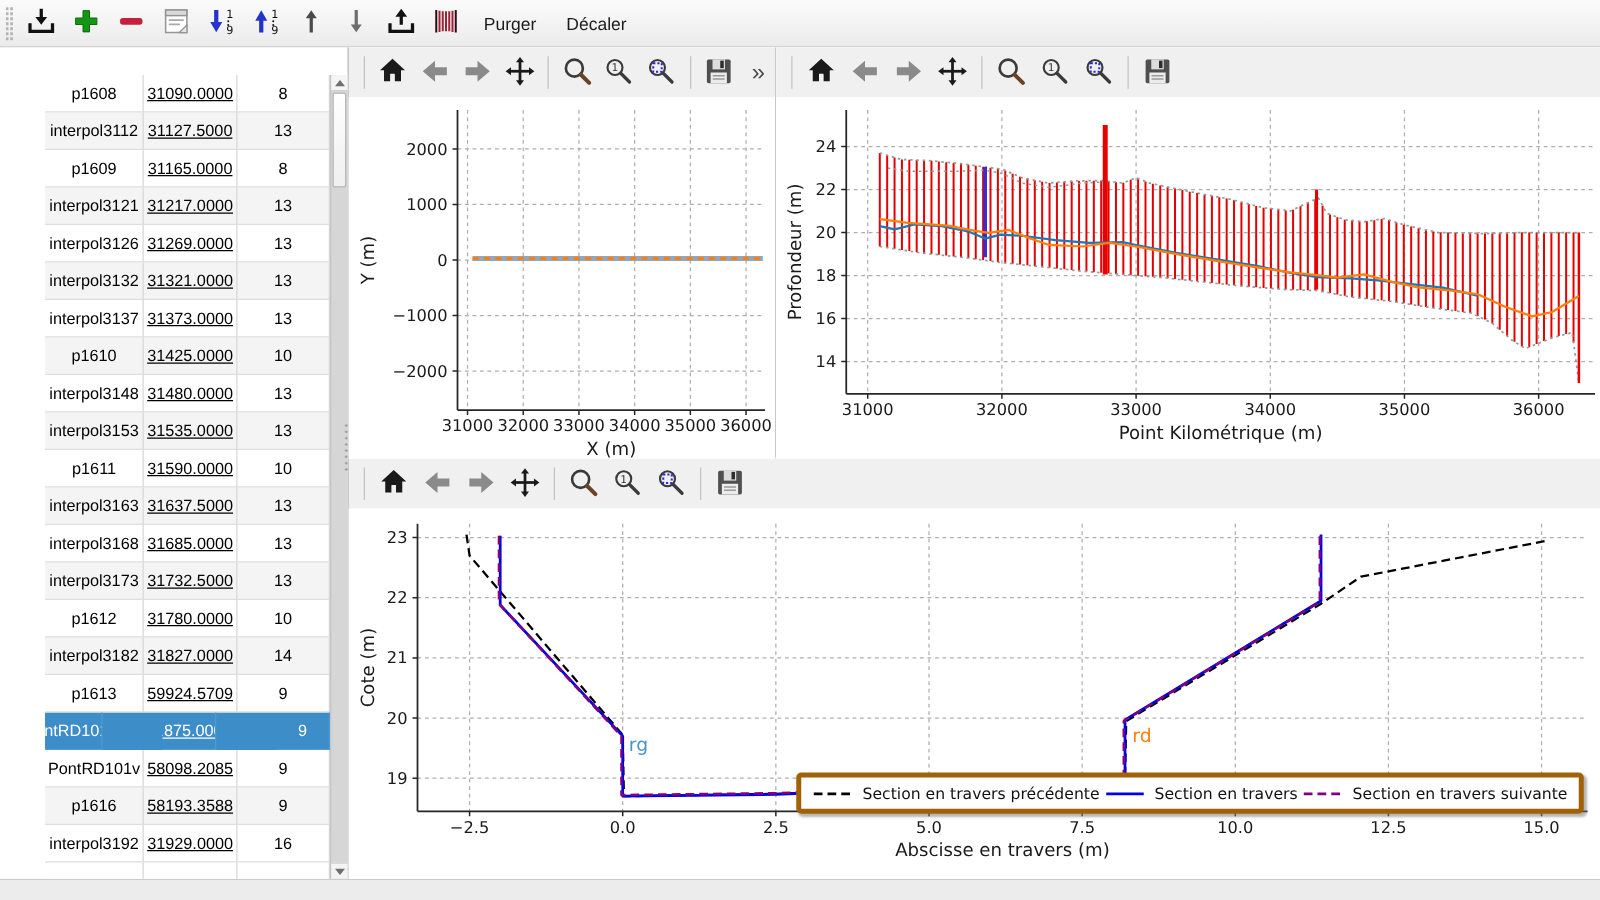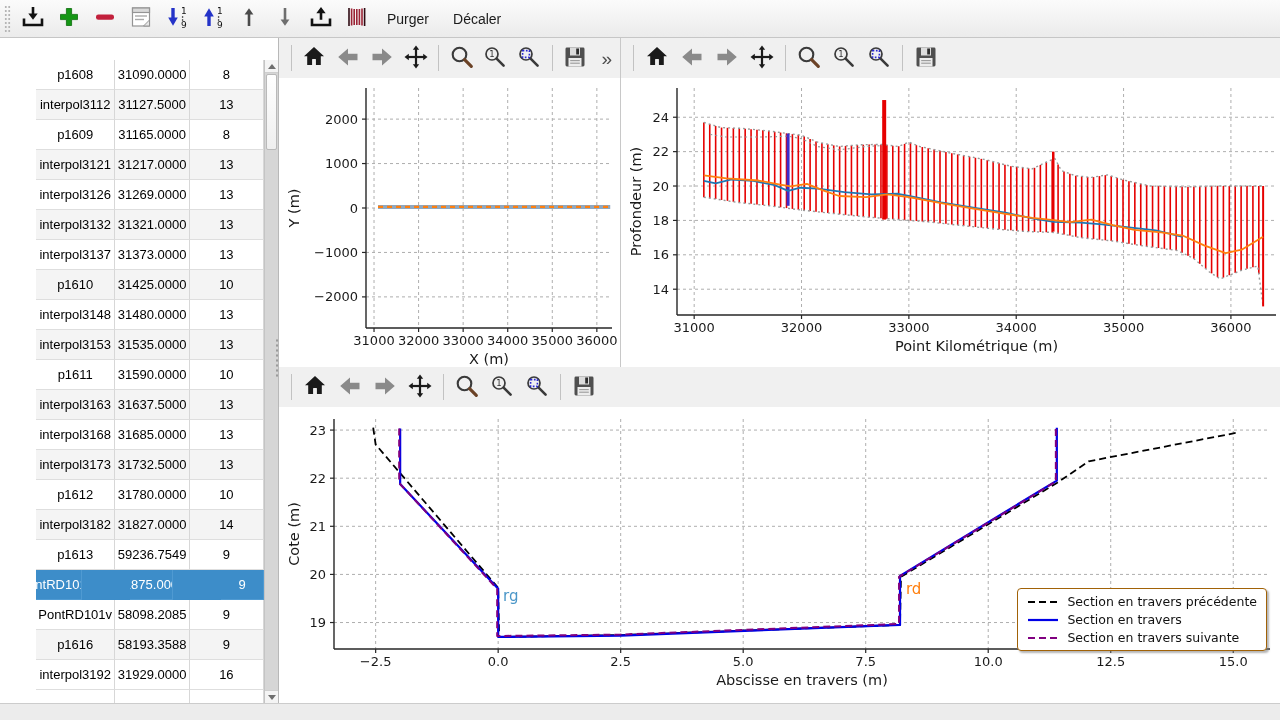--- a/index.html
+++ b/index.html
@@ -33,21 +33,21 @@
   .th:nth-child(1){ width:92px; } .th:nth-child(2){ width:86px; } .th:nth-child(3){ width:86px; }
   .tbody { position:absolute; top:22px; left:0; right:14px; bottom:0; overflow:hidden;
            font-size:13px;padding-left:36px; }
   .trow { display:flex; height:30px; }
   .trow.odd  { background:#f4f4f4;justify-content:flex-end; }
   .trow.even { background:#ffffff; }
   .trow.selected { background:#3d8dc9; color:#ffffff;gap:48px; }
   .td { border-right:1px solid #d7d7d7; border-bottom:1px solid #dedede;
         display:flex; align-items:center; justify-content:center; overflow:hidden; }
   .trow.selected .td { border-right-color:#4f9ad2; border-bottom-color:#4f9ad2; }
-  .td:nth-child(1){ width:92px; } .td:nth-child(2){ width:86px; } .td:nth-child(3){ width:86px; }
+  .td:nth-child(1){ width:92px; } .td:nth-child(2){ width:86px;text-decoration:underline; } .td:nth-child(3){ width:86px; }
 
   .vscroll { position:absolute; top:22px; right:0; bottom:0; width:14px;
              background:#d6d6d6; border-left:1px solid #c4c4c4; }
   .sbtn { position:absolute; left:0; right:0; height:13px; background:#f4f4f4;
           display:flex; align-items:center; justify-content:center; }
   .sbtn.up { top:0; border-bottom:1px solid #cfcfcf; }
   .sbtn.down { bottom:0; border-top:1px solid #cfcfcf; }
   .tri-up { width:0; height:0; border-left:4px solid transparent;
             border-right:4px solid transparent; border-bottom:5px solid #6e6e6e; }
   .tri-down { width:0; height:0; border-left:4px solid transparent;
@@ -73,23 +73,23 @@
   .mpl-btn { width:32px; height:32px; border:none; background:transparent;
              display:flex; align-items:center; justify-content:center; }
   .mpl-btn svg { width:26px; height:26px; }
   .mpl-sep { width:1px; height:26px; background:#c2c2c2; margin:0 4px; flex:none; }
   .overflow { font-size:19px; color:#4c4c4c; margin-left:8px; line-height:1; }
 
   .fig-wrap { position:relative; flex:1; background:#ffffff; }
   svg.chart { display:block; background:#ffffff; }
 
   .legend { position:absolute; right:13px; bottom:52px; background:#ffffff;
-            border:1px solid #a16207; border-radius:4px;
+            border:4px solid #a16207; border-radius:4px;
             box-shadow:2px 2px 2px rgba(120,120,120,.55);
-            padding:5px 9px 5px 8px; display:flex; flex-direction:column; gap:3px;
+            padding:5px 9px 5px 8px; display:flex; flex-direction:row; gap:3px;
             font-family:"DejaVu Sans", sans-serif; font-size:12.5px; color:#111; }
   .legend-row { display:flex; align-items:center; gap:7px; white-space:nowrap; }
 </style>
 </head>
 <body>
 
 <div class="toolbar">
   <div class="grip"></div>
 
   <button class="tb">
@@ -251,21 +251,21 @@
           <div class="td">31780.0000</div>
           <div class="td">10</div>
         </div>
         <div class="trow odd">
           <div class="td">interpol3182</div>
           <div class="td">31827.0000</div>
           <div class="td">14</div>
         </div>
         <div class="trow even">
           <div class="td">p1613</div>
-          <div class="td">59236.7549</div>
+          <div class="td">59924.5709</div>
           <div class="td">9</div>
         </div>
         <div class="trow odd selected">
           <div class="td">PontRD101m</div>
           <div class="td">31875.0000</div>
           <div class="td">9</div>
         </div>
         <div class="trow even">
           <div class="td">PontRD101v</div>
           <div class="td">58098.2085</div>

